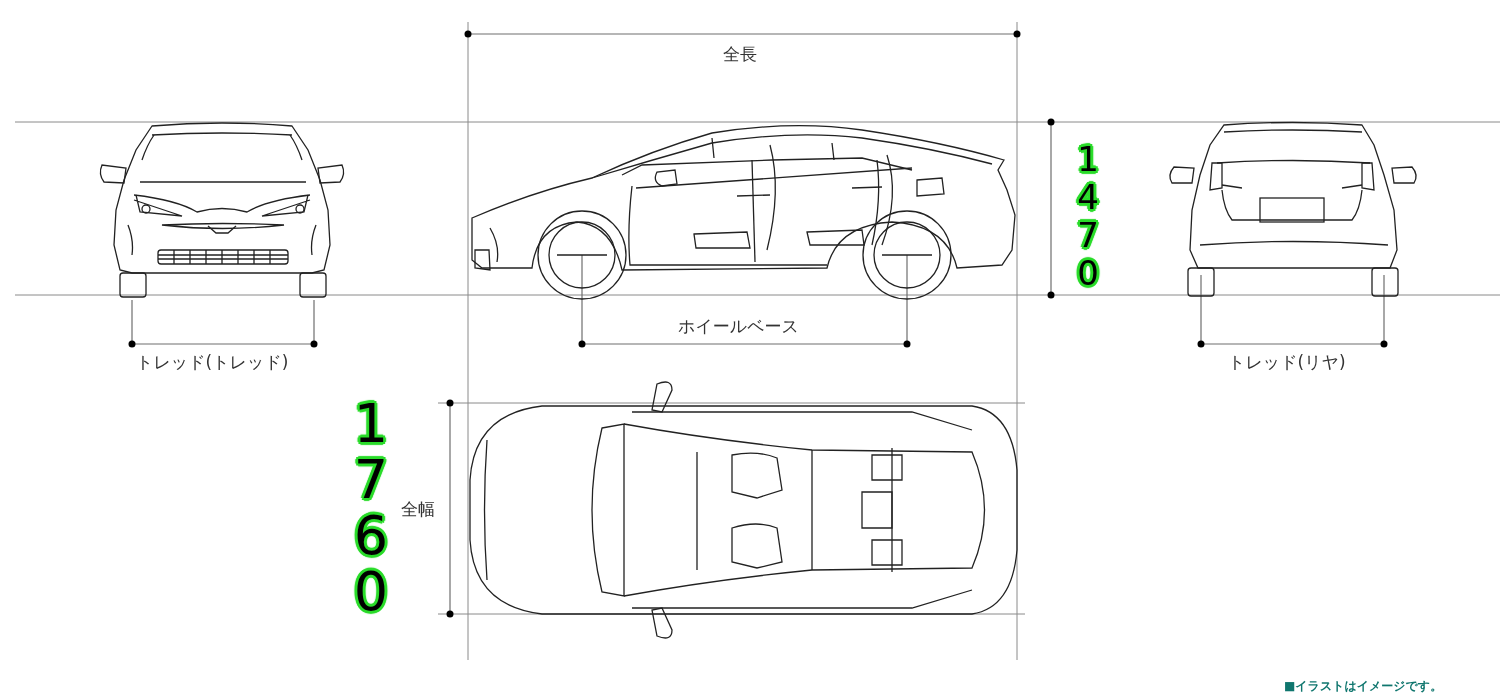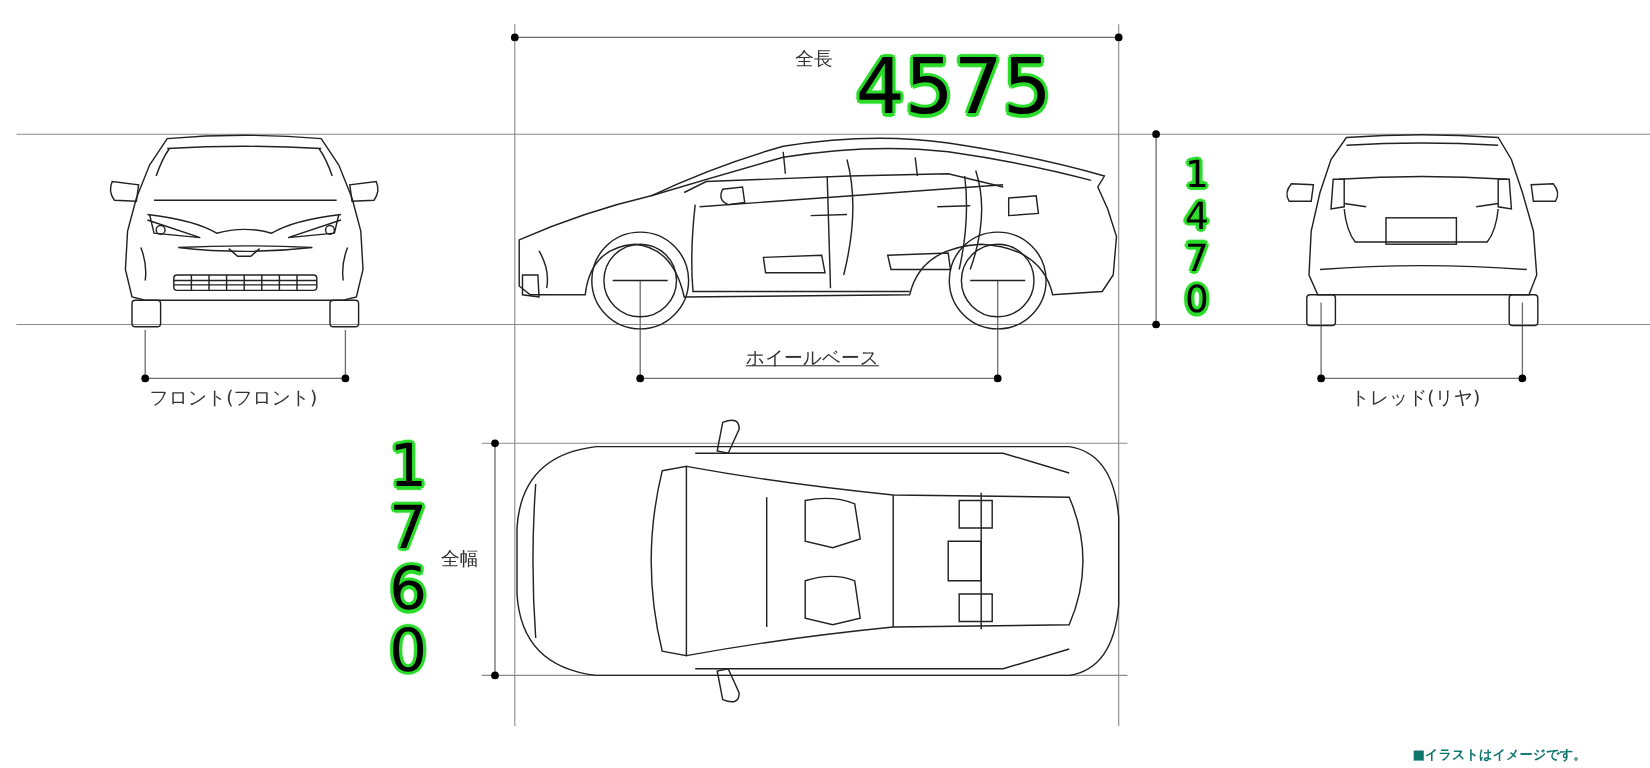--- a/index.html
+++ b/index.html
@@ -136,36 +136,35 @@
       <path d="M720 528 Q745 520 765 528 L770 562 L745 568 L720 562 Z"></path>
       <path d="M850 492 L880 492 L880 528 L850 528 Z"></path>
       <path d="M860 455 L890 455 L890 480 L860 480 Z M860 540 L890 540 L890 565 L860 565 Z"></path>
       <path d="M645 384 Q660 378 660 390 L650 412 L640 410 Z"></path>
       <path d="M645 636 Q660 642 660 630 L650 608 L640 610 Z"></path>
       <path d="M620 412 L900 412 L960 430 M620 608 L900 608 L960 590"></path>
     </g>
   </svg>
 
   <div class="lbl" style="left:711px; top:46px;">全長</div>
-  <div class="big" style="left:766px; top:44px; font-size:70px;">4575</div>
 
   <div class="big vert" style="left:1062px; top:140px; font-size:34px; width:28px; line-height:38px;">
     <span>1</span>
     <span>4</span>
     <span>7</span>
     <span>0</span>
   </div>
 
   <div class="lbl" style="left:389px; top:501px;text-align:center;">全幅</div>
   <div class="big vert" style="left:336px; top:396px; font-size:54px; width:46px; line-height:56px;">
     <span>1</span>
     <span>7</span>
     <span>6</span>
     <span>0</span>
   </div>
 
-  <div class="lbl" style="left:666px; top:318px;text-decoration:underline;">ホイールベース</div>
-  <div class="lbl" style="left:124px; top:354px;">フロント(フロント)</div>
+  <div class="lbl" style="left:666px; top:318px;">ホイールベース</div>
+  <div class="lbl" style="left:124px; top:354px;">トレッド(トレッド)</div>
   <div class="lbl" style="left:1216px; top:354px;">トレッド(リヤ)</div>
 
 
   <div class="note" style="left:1272px; top:678px;">■イラストはイメージです。</div>
 </div>
 
 </body></html>

